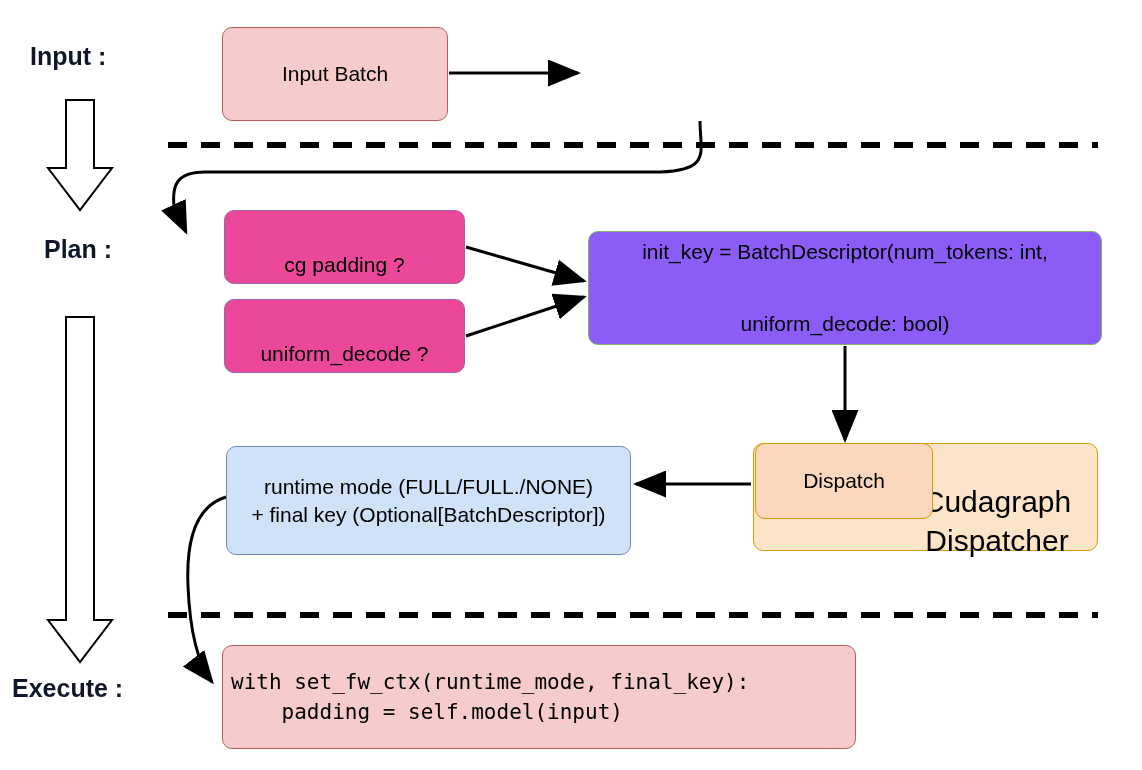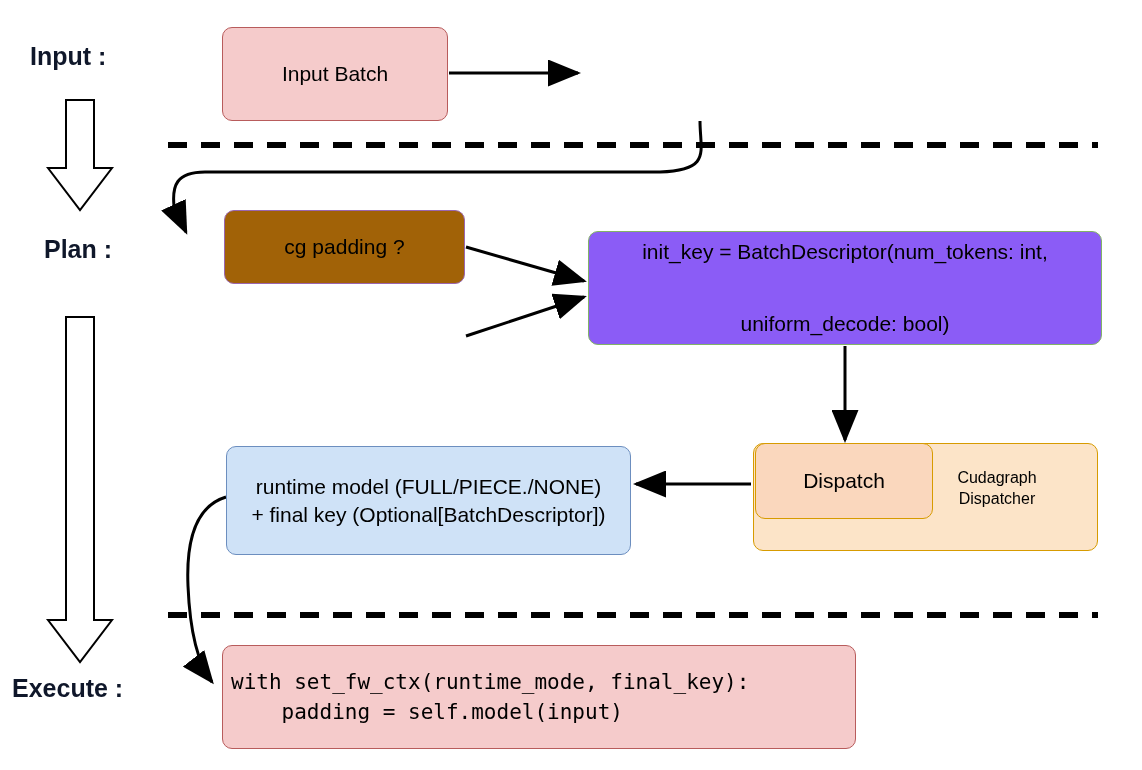--- a/index.html
+++ b/index.html
@@ -7,31 +7,31 @@
        font-family:"Liberation Sans",sans-serif;color:#000;}
   #canvas{position:absolute;inset:0;width:1142px;height:770px;}
   .svg-layer{position:absolute;left:0;top:0;width:1142px;height:770px;pointer-events:none;}
   .stage-label{position:absolute;font-weight:bold;font-size:25px;letter-spacing:0px;
                white-space:nowrap;color:#0f172a;}
   .node{position:absolute;box-sizing:border-box;border-radius:10px;border:1.6px solid;
         display:flex;align-items:center;justify-content:center;text-align:center;
         font-size:21px;line-height:1.32;padding:4px 10px;}
   .node.pink{background:#f5cbcb;border-color:#b85c5c;}
   .node.yellow{background:#fdf0c2;border-color:#d6b656;}
-  .node.purple{background:#a16207;border-color:#9a66b0;}
+  .node.purple{background:#ec4899;border-color:#9a66b0;align-items:flex-end;}
   .node.green{background:#8b5cf6;border-color:#82b366;gap:44px;}
   .node.blue{background:#cfe2f7;border-color:#6c8ebf;}
   .node.orange-outer{background:#fce4c8;border-color:#d79b00;align-items:flex-start;
                      justify-content:flex-end;padding:10px 20px 10px 0;}
   .node.orange-inner{background:#fad7bd;border-color:#d79b00;}
   .node.code{background:#f5cbcb;border-color:#b85c5c;
              font-family:"DejaVu Sans Mono","Liberation Mono",monospace;
              font-size:21px;justify-content:flex-start;text-align:left;
              white-space:pre;padding-left:8px;line-height:1.45;}
-  .outer-label{font-size:16px;line-height:1.3;text-align:center;width:160px;margin-top:14px;}
+  .outer-label{font-size:30px;line-height:1.3;text-align:center;width:160px;margin-top:28px;}
 </style>
 </head>
 <body>
 
 <div id="canvas">
 
   <svg class="svg-layer" viewBox="0 0 1142 770">
     <defs>
       <marker id="ah" markerWidth="11" markerHeight="9" refX="10" refY="4.5" orient="auto">
         <path d="M0,0 L11,4.5 L0,9 z" fill="#000"></path>
@@ -65,36 +65,39 @@
 
   <div class="node pink" style="left:222px;top:27px;width:226px;height:94px;">
     <span>Input Batch</span>
   </div>
 
 
   <div class="node purple" style="left:224px;top:210px;width:241px;height:74px;">
     <span>cg padding ?</span>
   </div>
 
+  <div class="node purple" style="left:224px;top:299px;width:241px;height:74px;">
+    <span>uniform_decode ?</span>
+  </div>
 
   <div class="node green" style="left:588px;top:231px;width:514px;height:114px;flex-direction:column;">
     <span>init_key = BatchDescriptor(num_tokens: int,</span>
     <span>uniform_decode: bool)</span>
   </div>
 
   <div class="node orange-outer" style="left:753px;top:443px;width:345px;height:108px;">
     <span class="outer-label">Cudagraph Dispatcher</span>
   </div>
 
   <div class="node orange-inner" style="left:755px;top:443px;width:178px;height:76px;">
     <span>Dispatch</span>
   </div>
 
   <div class="node blue" style="left:226px;top:446px;width:405px;height:109px;flex-direction:column;">
-    <span>runtime model (FULL/PIECE./NONE)</span>
+    <span>runtime mode (FULL/FULL./NONE)</span>
     <span>+ final key (Optional[BatchDescriptor])</span>
   </div>
 
   <div class="node code" style="left:222px;top:645px;width:634px;height:104px;flex-direction:column;align-items:flex-start;justify-content:center;">
     <span>with set_fw_ctx(runtime_mode, final_key):</span>
     <span>    padding = self.model(input)</span>
   </div>
 
 </div>
 

